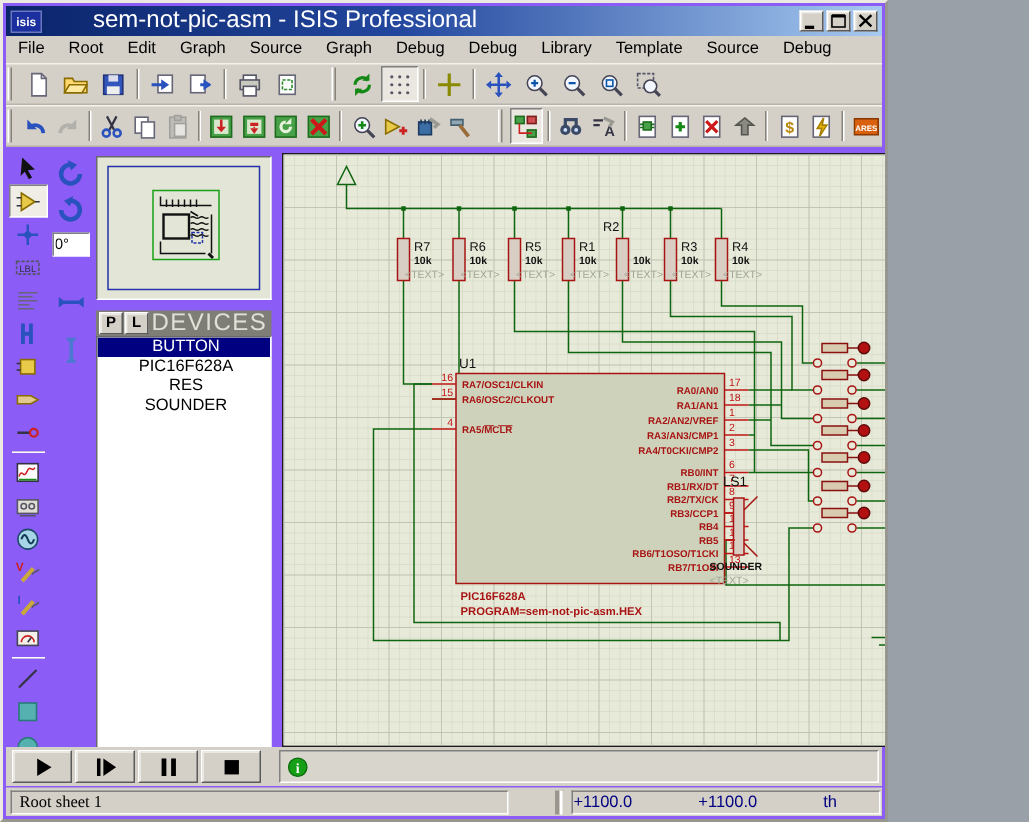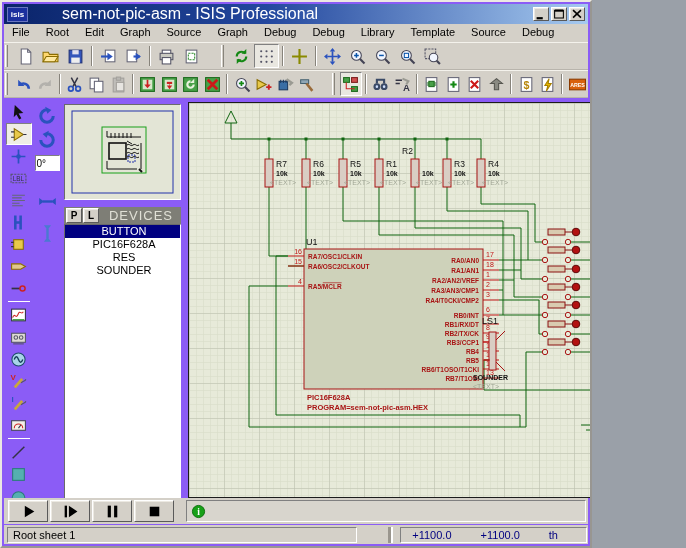--- a/index.html
+++ b/index.html
@@ -36,39 +36,39 @@
   .rotcol{position:absolute;left:31px;top:102px;width:28px;display:flex;flex-direction:column;align-items:center;}
   .rotbtn{width:26px;height:24px;display:flex;align-items:center;justify-content:center;background:transparent;border:none;padding:0;}
   .anglebox{width:25px;height:16px;font-size:10px;font-family:"Liberation Sans",sans-serif;padding:0 1px;margin:3px 0 6px 0;
     border:1px solid;border-color:#808080 #ffffff #ffffff #808080;background:#fff;}
   
   .preview{position:absolute;left:62px;top:102px;width:117px;height:96px;background:#e3e5d6;
     border:1px solid;border-color:#6a6a6a #ffffff #ffffff #6a6a6a;}
   .plbar{position:absolute;left:62px;top:205px;width:117px;height:17px;display:flex;align-items:center;background:#7e7e76;}
   .plbtn{width:16px;height:15px;font-size:10px;font-weight:bold;display:flex;align-items:center;justify-content:center;
     padding:0;font-family:"Liberation Sans",sans-serif;}
-  .devhdr{flex:1;color:#e0e0d6;font-size:13px;text-align:center;letter-spacing:1px;}
+  .devhdr{flex:1;color:#e0e0d6;font-size:16px;letter-spacing:1px;}
   .devlist{position:absolute;left:62px;top:222px;width:117px;height:275px;background:#ffffff;
     border:1px solid;border-color:#6a6a6a #ffffff #ffffff #6a6a6a;font-size:11px;overflow:hidden;text-align:center;}
   .devrow{height:13px;line-height:13px;padding-left:3px;color:#000;white-space:nowrap;}
   .devrow.selected{background:#000080;color:#fff;}
   
   .editarea{position:absolute;left:186px;top:100px;width:493px;height:396px;border:1px solid #1c1c1c;background:#e7ead9;}
   
   .animbar{position:absolute;left:2px;bottom:22px;right:2px;height:26px;display:flex;align-items:center;background:#d4d0c8;padding-left:4px;}
   .simbtn{width:40px;height:22px;margin-right:2px;display:flex;align-items:center;justify-content:center;padding:0;}
   .msgpanel{flex:1;height:22px;margin-left:10px;margin-right:2px;position:relative;display:flex;align-items:center;
     border:1px solid;border-color:#808080 #ffffff #ffffff #808080;background:#d8d5cd;}
   .msgtext{position:absolute;left:0;right:0;text-align:center;font-size:11px;color:#000;}
   .infoicon{margin-left:4px;z-index:1;display:flex;}
   .statusbar{position:absolute;left:2px;bottom:2px;right:2px;height:19px;display:flex;align-items:center;background:#d4d0c8;}
   .sbox1{width:350px;height:16px;margin-left:3px;font-size:11px;line-height:15px;padding-left:5px;color:#000;
-    border:1px solid;border-color:#808080 #ffffff #ffffff #808080;}
+    border:1px solid;border-color:#808080 #ffffff #ffffff #808080;font-family:Liberation Serif, serif;}
   .sgrip{width:7px;height:16px;margin:0 2px 0 34px;border-left:2px solid #fff;box-shadow:-3px 0 0 #9a968e;}
-  .sbox2{flex:1;height:16px;margin-right:1px;display:flex;align-items:center;justify-content:flex-end;gap:29px;
+  .sbox2{flex:1;height:16px;margin-right:1px;display:flex;align-items:center;justify-content:flex-end;gap:44px;
     padding-right:28px;font-size:11px;color:#000080;border:1px solid;border-color:#808080 #ffffff #ffffff #808080;}
 </style>
 </head>
 <body>
 
 <div id="win">
 
   <div class="titlebar">
     <span class="appicon">isis</span>
     <span class="title">sem-not-pic-asm - ISIS Professional</span>

